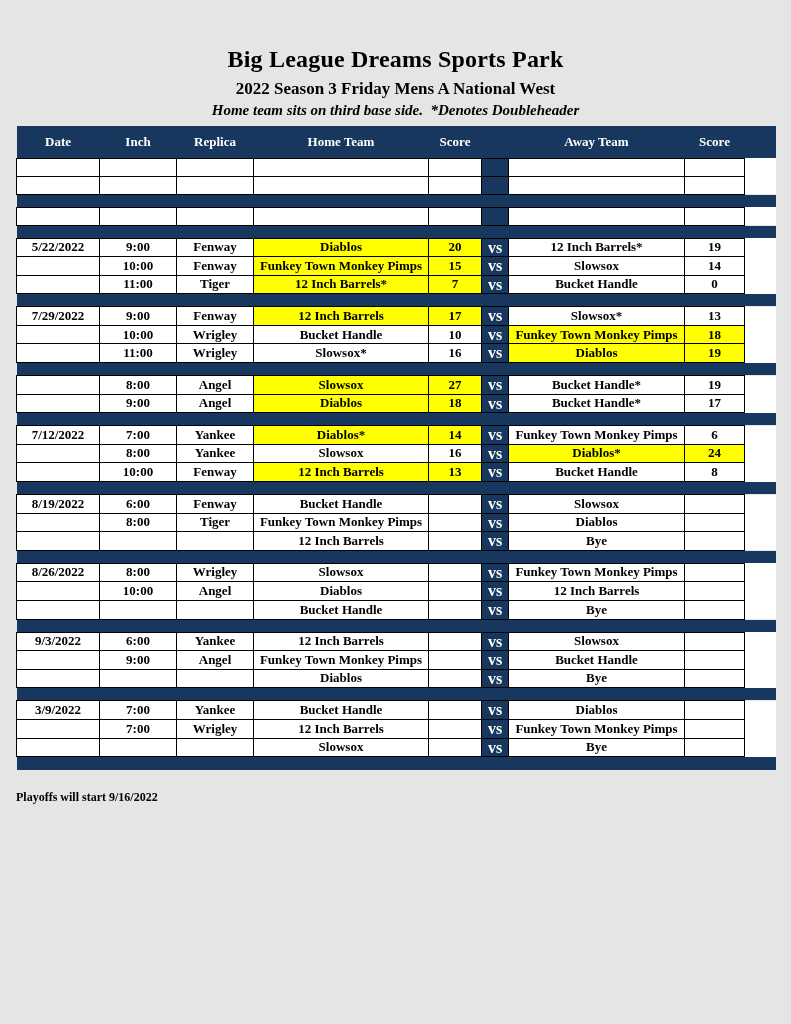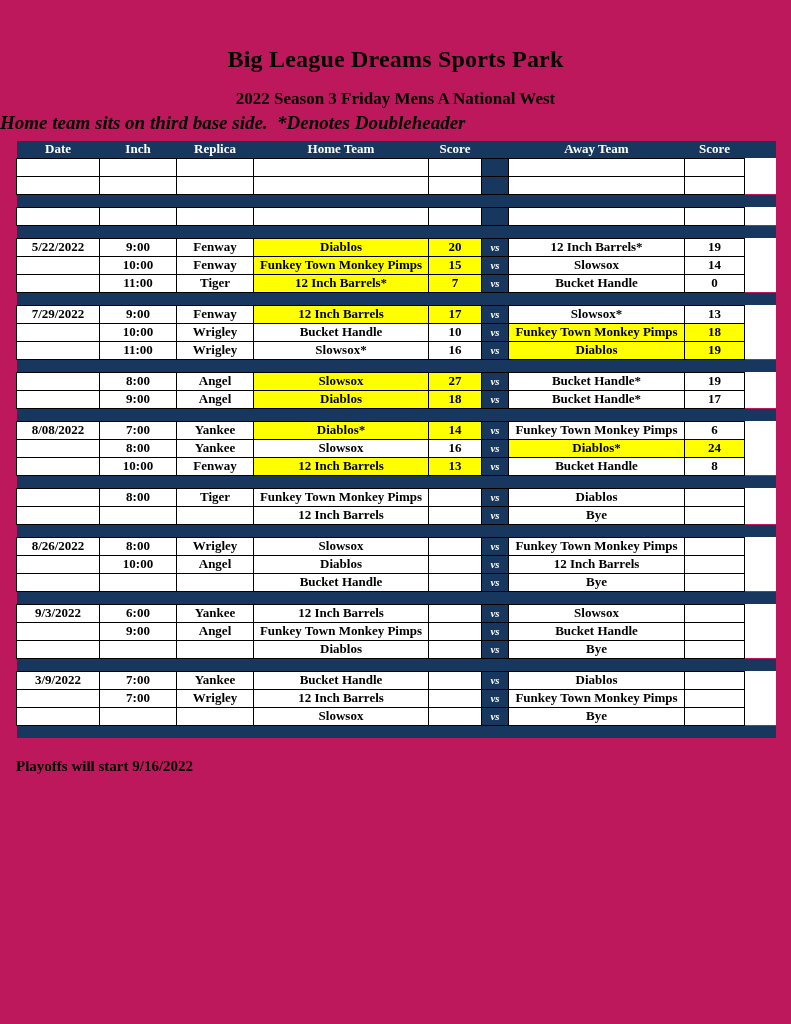--- a/index.html
+++ b/index.html
@@ -5,58 +5,58 @@
   :root {
     --navy: #17375E;
     --hl: #FFFF00;
     --header-text: #FFFFFF;
   }
   * { box-sizing: border-box; }
   html, body { margin: 0; padding: 0; background: #ffffff; }
   .page {
     width: 791px;
     height: 1024px;
-    background: #be185d;
+    background: #e5e5e5;
     font-family: "Liberation Serif", serif;
     color: #000000;
     overflow: hidden;
   }
   .title {
     margin-top: 46px;
     text-align: center;
     font-size: 24px;
     font-weight: bold;
     letter-spacing: 0.2px;
   }
   .subtitle {
-    margin-top: 16px;
+    margin-top: 6px;
     text-align: center;
     font-size: 17px;
     font-weight: bold;
   }
   .note {
     margin-top: 3px;
-    text-align: left;
-    font-size: 19px;
+    text-align: center;
+    font-size: 15px;
     font-weight: bold;
     font-style: italic;
     white-space: pre-wrap;
   }
   table.schedule {
     border-collapse: collapse;
     table-layout: fixed;
     width: 759px;
     margin: 7px 0 0 16px;
   }
   table.schedule th {
     background: var(--navy);
     color: var(--header-text);
     font-size: 13px;
     font-weight: bold;
-    height: 17px;
+    height: 32px;
     padding: 0;
     border: none;
     text-align: center;
     overflow: hidden;
     white-space: nowrap;
     margin-top: 36px;
   }
   table.schedule td {
     height: 18px;
     padding: 0 1px;
@@ -66,34 +66,33 @@
     vertical-align: middle;
     border: 1px solid #000000;
     background: #ffffff;
     overflow: hidden;
     white-space: nowrap;
     line-height: 1.1;
   }
   table.schedule td.c-vs {
     background: var(--navy);
     color: #ffffff;
-    font-style: italic;
-    font-size: 11px;
+    font-size: 16px;
   }
   table.schedule td.hl { background: var(--hl); }
   table.schedule td.c-filler { border: none; background: #ffffff; }
   table.schedule tr.sep-row td.sep-cell {
     background: var(--navy);
     border: none;
     height: 13px;
     padding: 0;
   }
   .footer {
     margin: 20px 0 0 16px;
-    font-size: 15px;
+    font-size: 12px;
     font-weight: bold;
   }
 </style>
 </head>
 <body>
 
 <div class="page">
   <div class="title">Big League Dreams Sports Park</div>
   <div class="subtitle">2022 Season 3 Friday Mens A National West</div>
   <div class="note">Home team sits on third base side.  *Denotes Doubleheader</div>
@@ -254,21 +253,21 @@
           <td class="c-score hl">18</td>
           <td class="c-vs">vs</td>
           <td class="c-away">Bucket Handle*</td>
           <td class="c-score">17</td>
           <td class="c-filler"></td>
         </tr>
         <tr class="sep-row">
           <td colspan="9" class="sep-cell"></td>
         </tr>
         <tr class="data-row">
-          <td class="c-date">8/08/2022</td>
+          <td class="c-date">7/12/2022</td>
           <td class="c-time">7:00</td>
           <td class="c-replica">Yankee</td>
           <td class="c-home hl">Diablos*</td>
           <td class="c-score hl">14</td>
           <td class="c-vs">vs</td>
           <td class="c-away">Funkey Town Monkey Pimps</td>
           <td class="c-score">6</td>
           <td class="c-filler"></td>
         </tr>
         <tr class="data-row">
@@ -288,20 +287,31 @@
           <td class="c-replica">Fenway</td>
           <td class="c-home hl">12 Inch Barrels</td>
           <td class="c-score hl">13</td>
           <td class="c-vs">vs</td>
           <td class="c-away">Bucket Handle</td>
           <td class="c-score">8</td>
           <td class="c-filler"></td>
         </tr>
         <tr class="sep-row">
           <td colspan="9" class="sep-cell"></td>
+        </tr>
+        <tr class="data-row">
+          <td class="c-date">8/19/2022</td>
+          <td class="c-time">6:00</td>
+          <td class="c-replica">Fenway</td>
+          <td class="c-home">Bucket Handle</td>
+          <td class="c-score"></td>
+          <td class="c-vs">vs</td>
+          <td class="c-away">Slowsox</td>
+          <td class="c-score"></td>
+          <td class="c-filler"></td>
         </tr>
         <tr class="data-row">
           <td class="c-date"></td>
           <td class="c-time">8:00</td>
           <td class="c-replica">Tiger</td>
           <td class="c-home">Funkey Town Monkey Pimps</td>
           <td class="c-score"></td>
           <td class="c-vs">vs</td>
           <td class="c-away">Diablos</td>
           <td class="c-score"></td>

